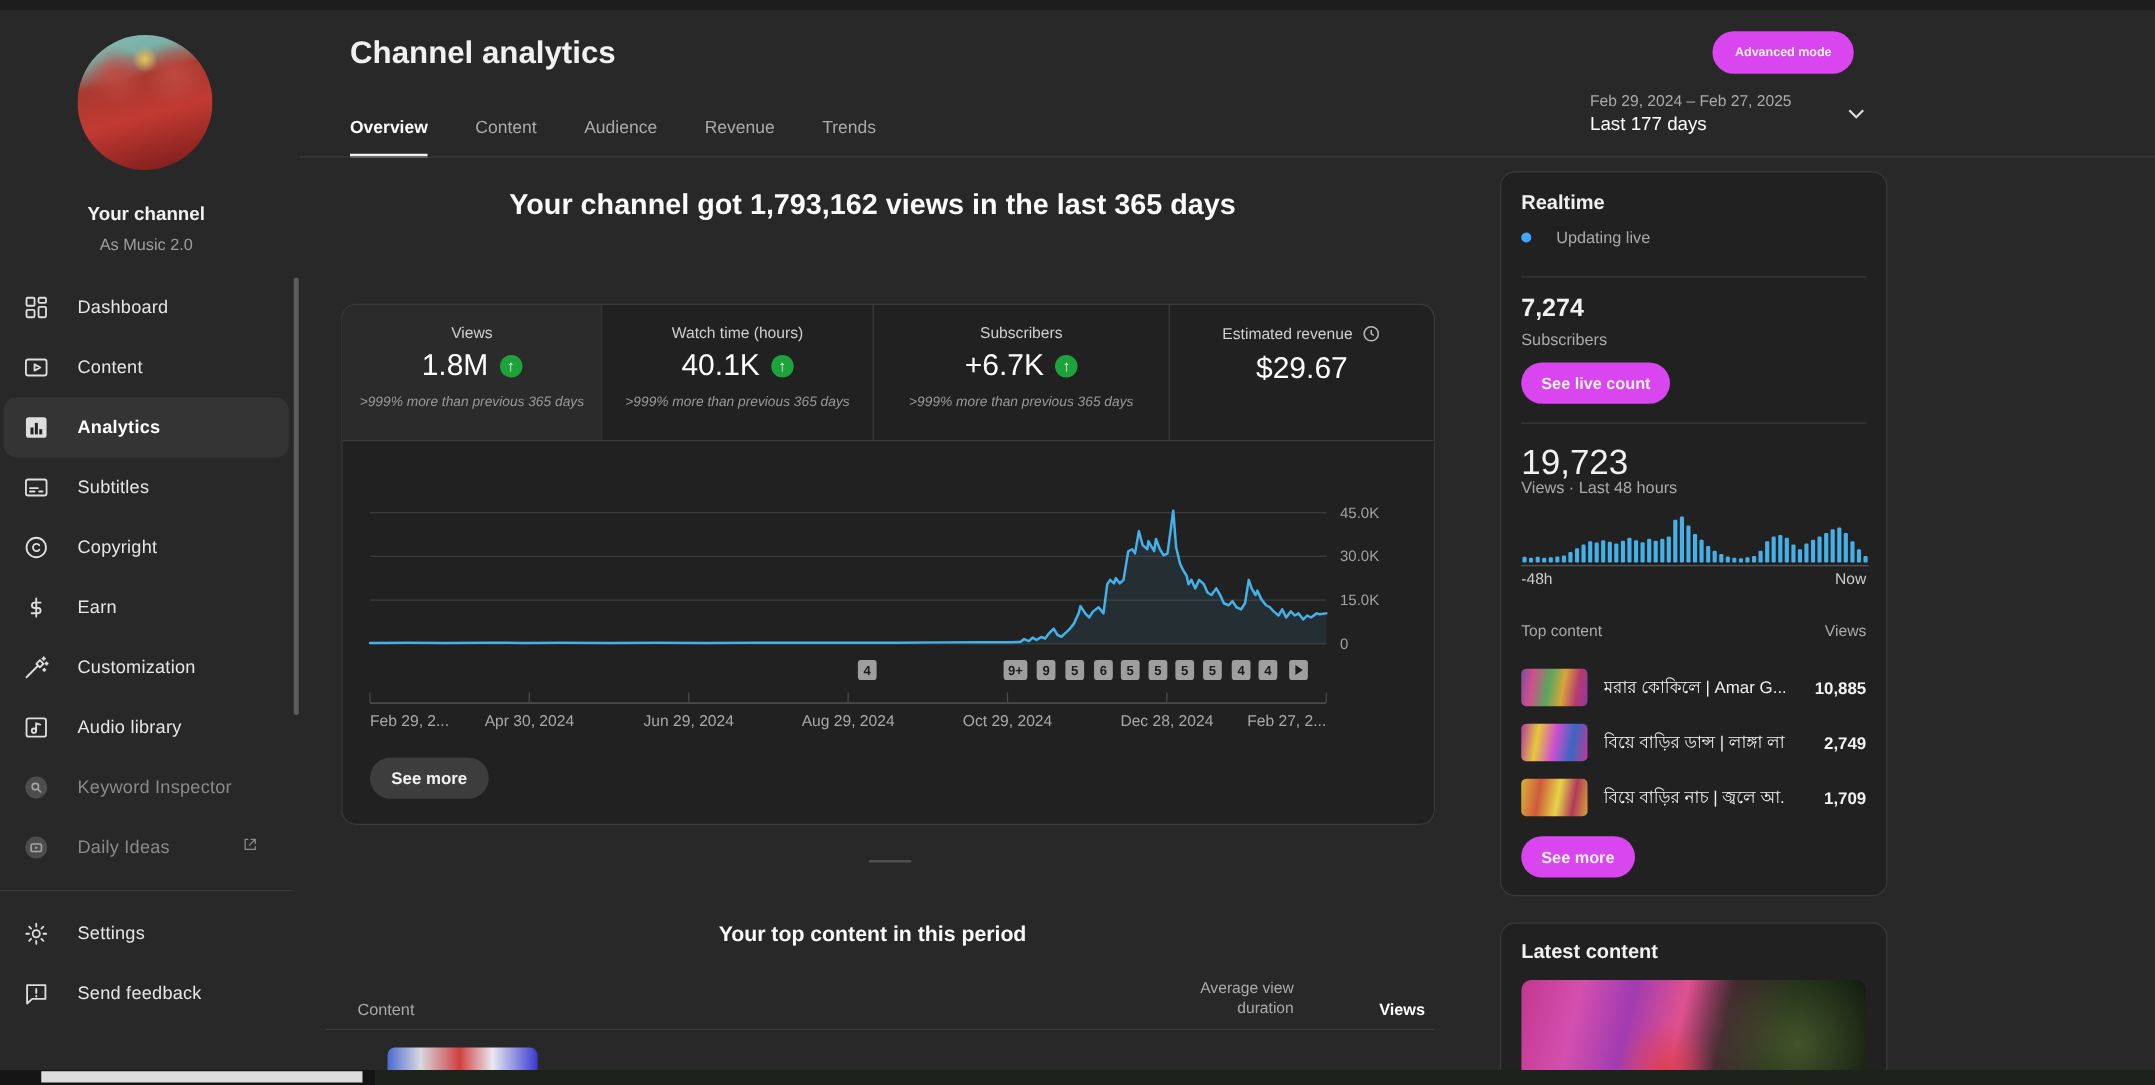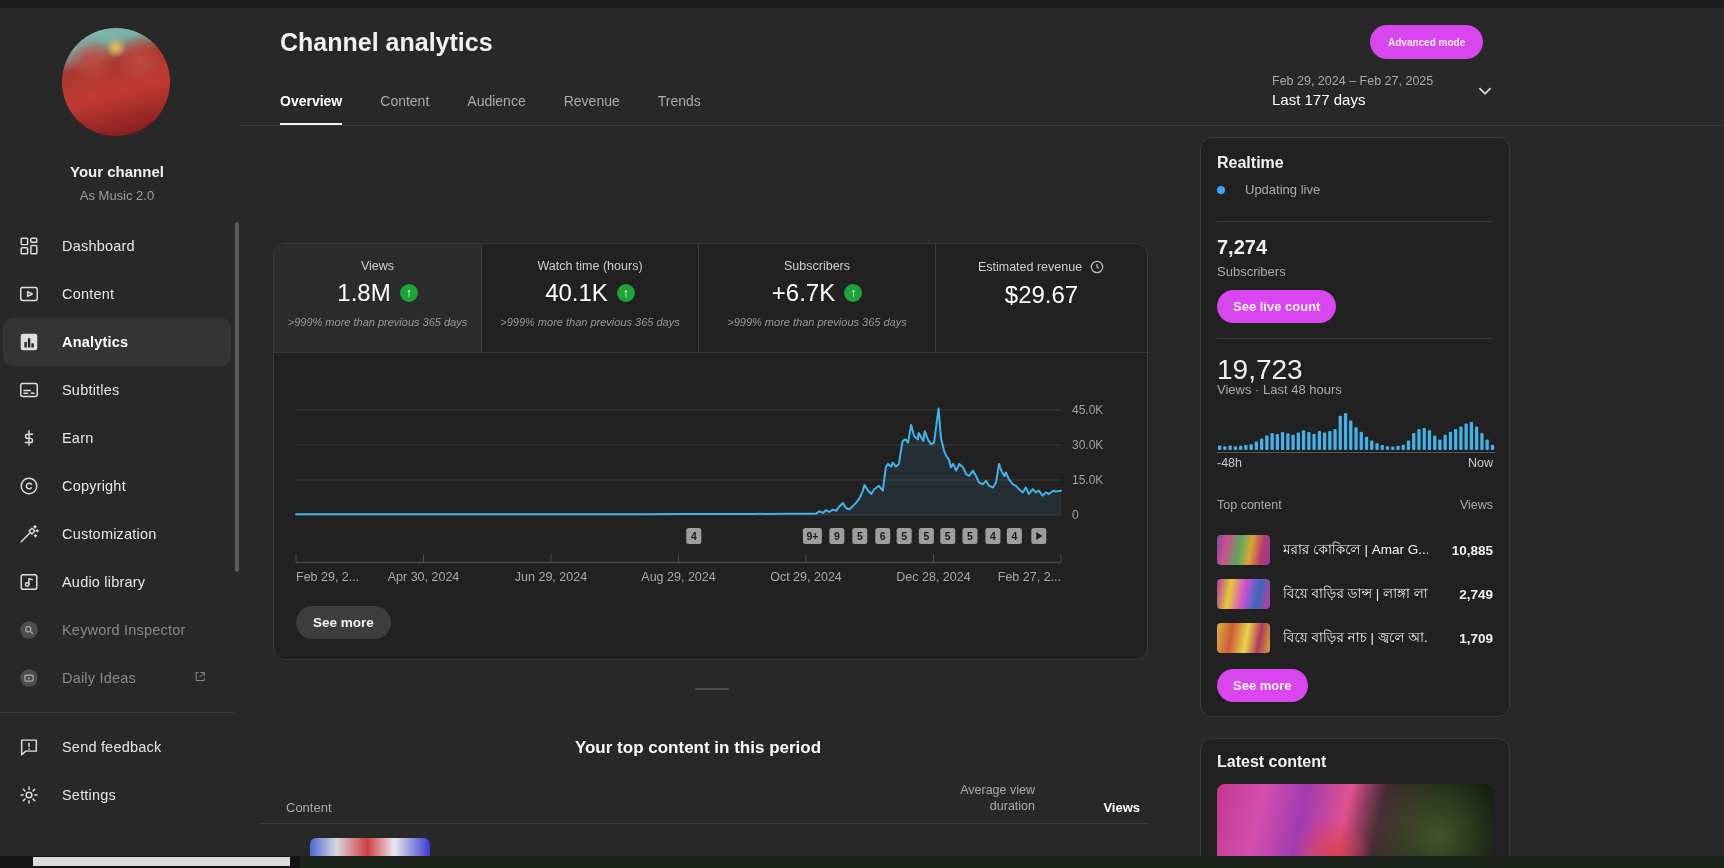--- a/index.html
+++ b/index.html
@@ -159,33 +159,33 @@
             <svg class="" width="22" height="22" viewBox="0 0 24 24" fill="none" stroke="currentColor" stroke-width="1.6" stroke-linecap="round" stroke-linejoin="round">
               <rect x="3" y="5" width="18" height="14" rx="2"></rect>
               <path d="M6.5 12.5h7M6.5 15.5h4M14.5 15.5h3"></path>
             </svg>
           </span>
           <span class="lbl">Subtitles</span>
         </div>
         <div class="side-item">
           <span class="ic">
             <svg class="" width="22" height="22" viewBox="0 0 24 24" fill="none" stroke="currentColor" stroke-width="1.6" stroke-linecap="round" stroke-linejoin="round">
-              <path d="M12 4v16M15.8 7.8h-5.3a2.3 2.3 0 0 0 0 4.6h3a2.3 2.3 0 0 1 0 4.6H8"></path>
-            </svg>
-          </span>
-          <span class="lbl">Earn</span>
-        </div>
-        <div class="side-item">
-          <span class="ic">
-            <svg class="" width="22" height="22" viewBox="0 0 24 24" fill="none" stroke="currentColor" stroke-width="1.6" stroke-linecap="round" stroke-linejoin="round">
               <circle cx="12" cy="12" r="8.5"></circle>
               <path d="M14.6 10a3.1 3.1 0 1 0 0 4"></path>
             </svg>
           </span>
           <span class="lbl">Copyright</span>
+        </div>
+        <div class="side-item">
+          <span class="ic">
+            <svg class="" width="22" height="22" viewBox="0 0 24 24" fill="none" stroke="currentColor" stroke-width="1.6" stroke-linecap="round" stroke-linejoin="round">
+              <path d="M12 4v16M15.8 7.8h-5.3a2.3 2.3 0 0 0 0 4.6h3a2.3 2.3 0 0 1 0 4.6H8"></path>
+            </svg>
+          </span>
+          <span class="lbl">Earn</span>
         </div>
         <div class="side-item">
           <span class="ic">
             <svg class="" width="22" height="22" viewBox="0 0 24 24" fill="none" stroke="currentColor" stroke-width="1.6" stroke-linecap="round" stroke-linejoin="round">
               <path d="M3.5 20.5L13.3 10.7"></path>
               <rect x="13" y="6.6" width="4.4" height="4.4" transform="rotate(45 15.2 8.8)"></rect>
               <path d="M18.5 3v2.4M17.3 4.2h2.4M21 7.5v2M20 8.5h2M19 13v2M18 14h2"></path>
             </svg>
           </span>
           <span class="lbl">Customization</span>
@@ -221,34 +221,34 @@
           <span class="lbl">Daily Ideas</span>
           <span class="ext"><svg class="" width="15" height="15" viewBox="0 0 24 24" fill="none" stroke="currentColor" stroke-width="1.6" stroke-linecap="round" stroke-linejoin="round">
               <path d="M8.5 5.5H5v13h13v-3.5"></path>
               <path d="M12.5 5.5H18V11M18 5.5l-7.5 7.5"></path>
             </svg></span>
         </div>
         <div class="side-div"></div>
         <div class="side-item">
           <span class="ic">
             <svg class="" width="22" height="22" viewBox="0 0 24 24" fill="none" stroke="currentColor" stroke-width="1.6" stroke-linecap="round" stroke-linejoin="round">
+              <circle cx="12" cy="12" r="3.1"></circle>
+              <path d="M12 3.3v2.4M12 18.3v2.4M3.3 12h2.4M18.3 12h2.4M5.8 5.8l1.7 1.7M16.5 16.5l1.7 1.7M18.2 5.8l-1.7 1.7M7.5 16.5l-1.7 1.7"></path>
+            </svg>
+          </span>
+          <span class="lbl">Settings</span>
+        </div>
+        <div class="side-item">
+          <span class="ic">
+            <svg class="" width="22" height="22" viewBox="0 0 24 24" fill="none" stroke="currentColor" stroke-width="1.6" stroke-linecap="round" stroke-linejoin="round">
               <path d="M4 4.5h16v12H8.5L4 20.5z"></path>
               <path d="M12 7.8v3.6M12 13.8v.6"></path>
             </svg>
           </span>
           <span class="lbl">Send feedback</span>
-        </div>
-        <div class="side-item">
-          <span class="ic">
-            <svg class="" width="22" height="22" viewBox="0 0 24 24" fill="none" stroke="currentColor" stroke-width="1.6" stroke-linecap="round" stroke-linejoin="round">
-              <circle cx="12" cy="12" r="3.1"></circle>
-              <path d="M12 3.3v2.4M12 18.3v2.4M3.3 12h2.4M18.3 12h2.4M5.8 5.8l1.7 1.7M16.5 16.5l1.7 1.7M18.2 5.8l-1.7 1.7M7.5 16.5l-1.7 1.7"></path>
-            </svg>
-          </span>
-          <span class="lbl">Settings</span>
         </div>
       </nav>
     <div class="abs" id="side-scroll"></div>
   </aside>
 
   <div class="abs" id="page-title">Channel analytics</div>
   <div class="abs" id="tabs">
       <div class="tab active">Overview</div>
       <div class="tab">Content</div>
       <div class="tab">Audience</div>
@@ -258,20 +258,21 @@
   <div class="abs" id="tabline"></div>
   <button class="abs" id="adv-btn">Advanced mode</button>
   <div class="abs" id="date-block">
     <div id="date-range">Feb 29, 2024 – Feb 27, 2025</div>
     <div id="date-preset">Last 177 days</div>
   </div>
   <svg class="abs" id="date-chevron" width="16" height="10" viewBox="0 0 14 9">
     <path d="M2 2l5 5 5-5" fill="none" stroke="currentColor" stroke-width="1.6"></path>
   </svg>
 
+  <div class="abs" id="headline">Your channel got 1,793,162 views in the last 365 days</div>
 
   <div class="abs" id="big-card">
     <div id="stats-row">
         <div class="stat-cell selected" style="width: 208px;">
           <div class="stat-label">
             <span>Views</span>
           </div>
           <div class="stat-value">
             <span>1.8M</span>
             <span class="arrow-up">↑</span>

